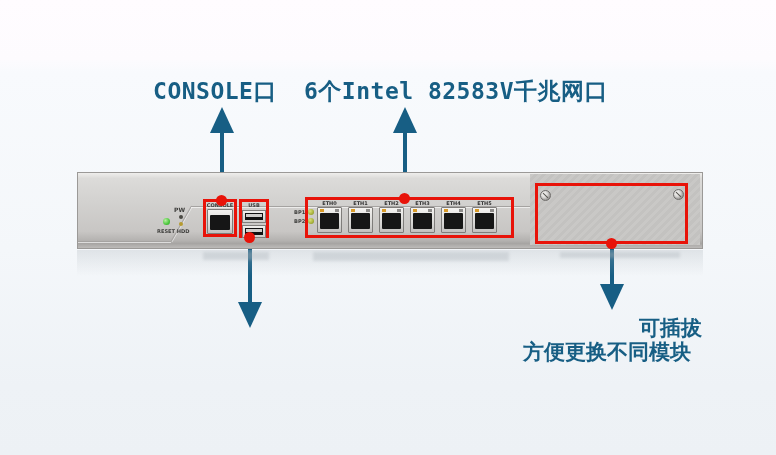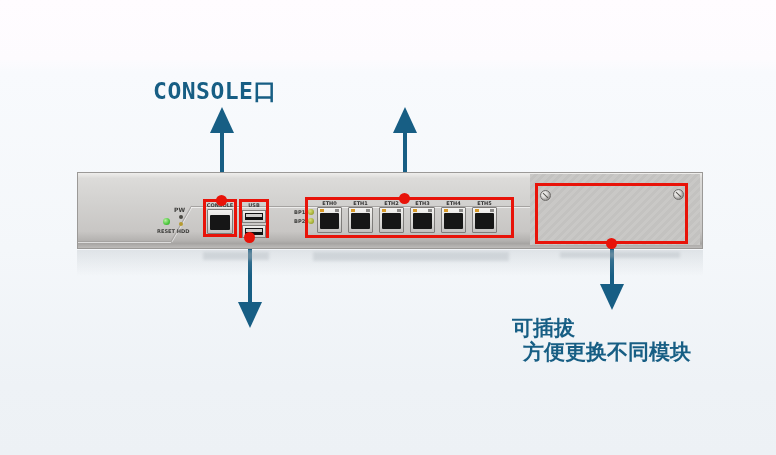--- a/index.html
+++ b/index.html
@@ -69,22 +69,23 @@
   .refl{position:absolute; left:77px; top:250px; width:626px; height:26px;
     background:linear-gradient(180deg, rgba(175,182,188,0.30), rgba(240,243,246,0));}
   .ghost{position:absolute; background:#aab2b8; opacity:.35; filter:blur(1.5px);}
 </style>
 </head>
 <body>
 
 <div id="stage">
 
   <div class="callout big" style="left:150px; top:76px; width:130px; text-align:center;">CONSOLE口</div>
-
-  <div class="callout small" style="left:512px; top:314px; width:190px; text-align:left;">可插拔</div>
+  <div class="callout big" style="left:304px; top:76px;">6个Intel 82583V千兆网口</div>
+
+  <div class="callout small" style="left:512px; top:314px; width:190px; text-align:right;">可插拔</div>
   <div class="callout small" style="left:512px; top:338px; width:190px; text-align:center;">方便更换不同模块</div>
 
   <div class="ahead-up" style="left:210px; top:107px;"></div>
   <div class="aline" style="left:220px; top:131px; height:70px;"></div>
   <div class="ahead-up" style="left:393px; top:107px;"></div>
   <div class="aline" style="left:403px; top:131px; height:68px;"></div>
   <div class="aline" style="left:248px; top:240px; height:63px;"></div>
   <div class="ahead-down" style="left:238px; top:302px;"></div>
   <div class="aline" style="left:610px; top:246px; height:39px;"></div>
   <div class="ahead-down" style="left:600px; top:284px;"></div>

